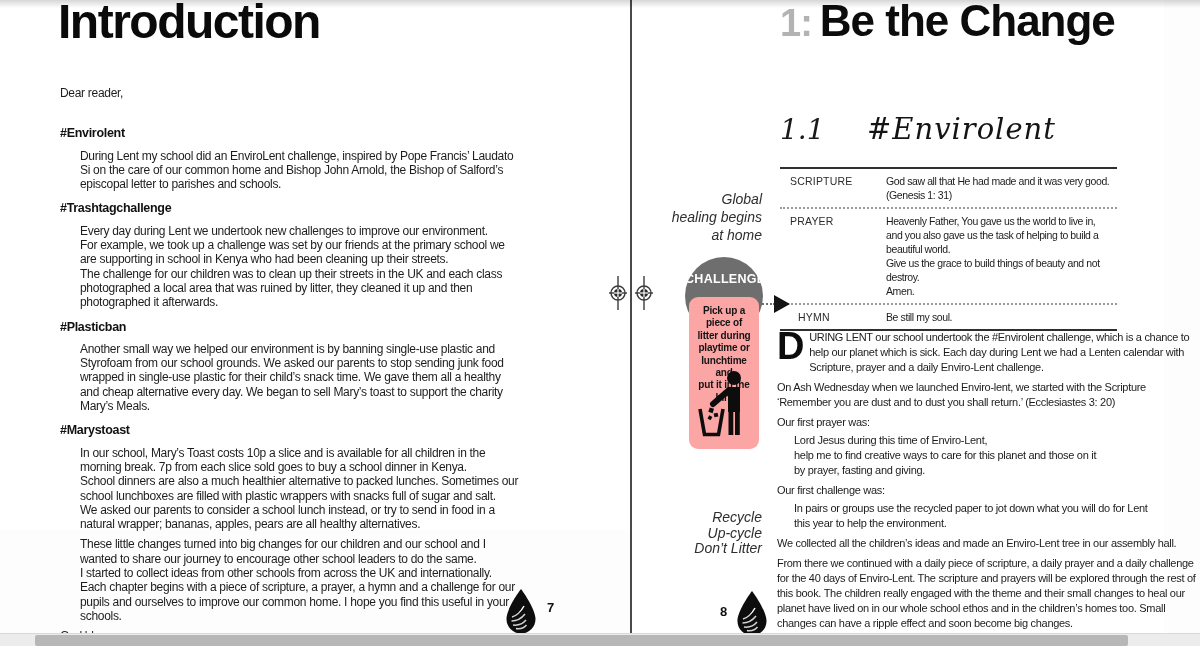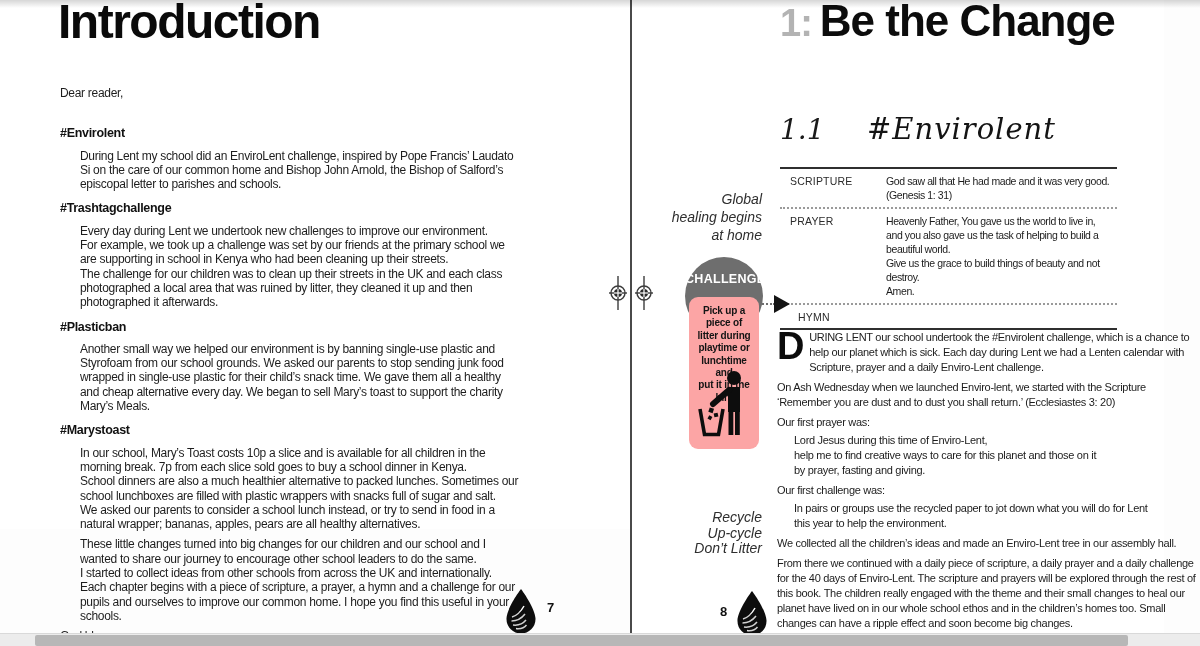--- a/index.html
+++ b/index.html
@@ -208,20 +208,21 @@
         <div class="dev-text">Heavenly Father, You gave us the world to live in,
 and you also gave us the task of helping to build a
 beautiful world.
 Give us the grace to build things of beauty and not destroy.
 Amen.</div>
       </div>
       <div class="dev-row row-hymn">
         <div class="hymn-dots"></div>
         <div class="hymn-arrow"></div>
         <div class="dev-label" style="padding-left:18px;">HYMN</div>
+        <div class="dev-text">Be still my soul.</div>
       </div>
     </div>
 
     <div class="side-quote quote-top">Global
 healing begins
 at home</div>
 
     <div class="challenge-circle" style="background: rgb(110, 110, 110);">
       <div class="challenge-label">CHALLENGE</div>
     </div>

